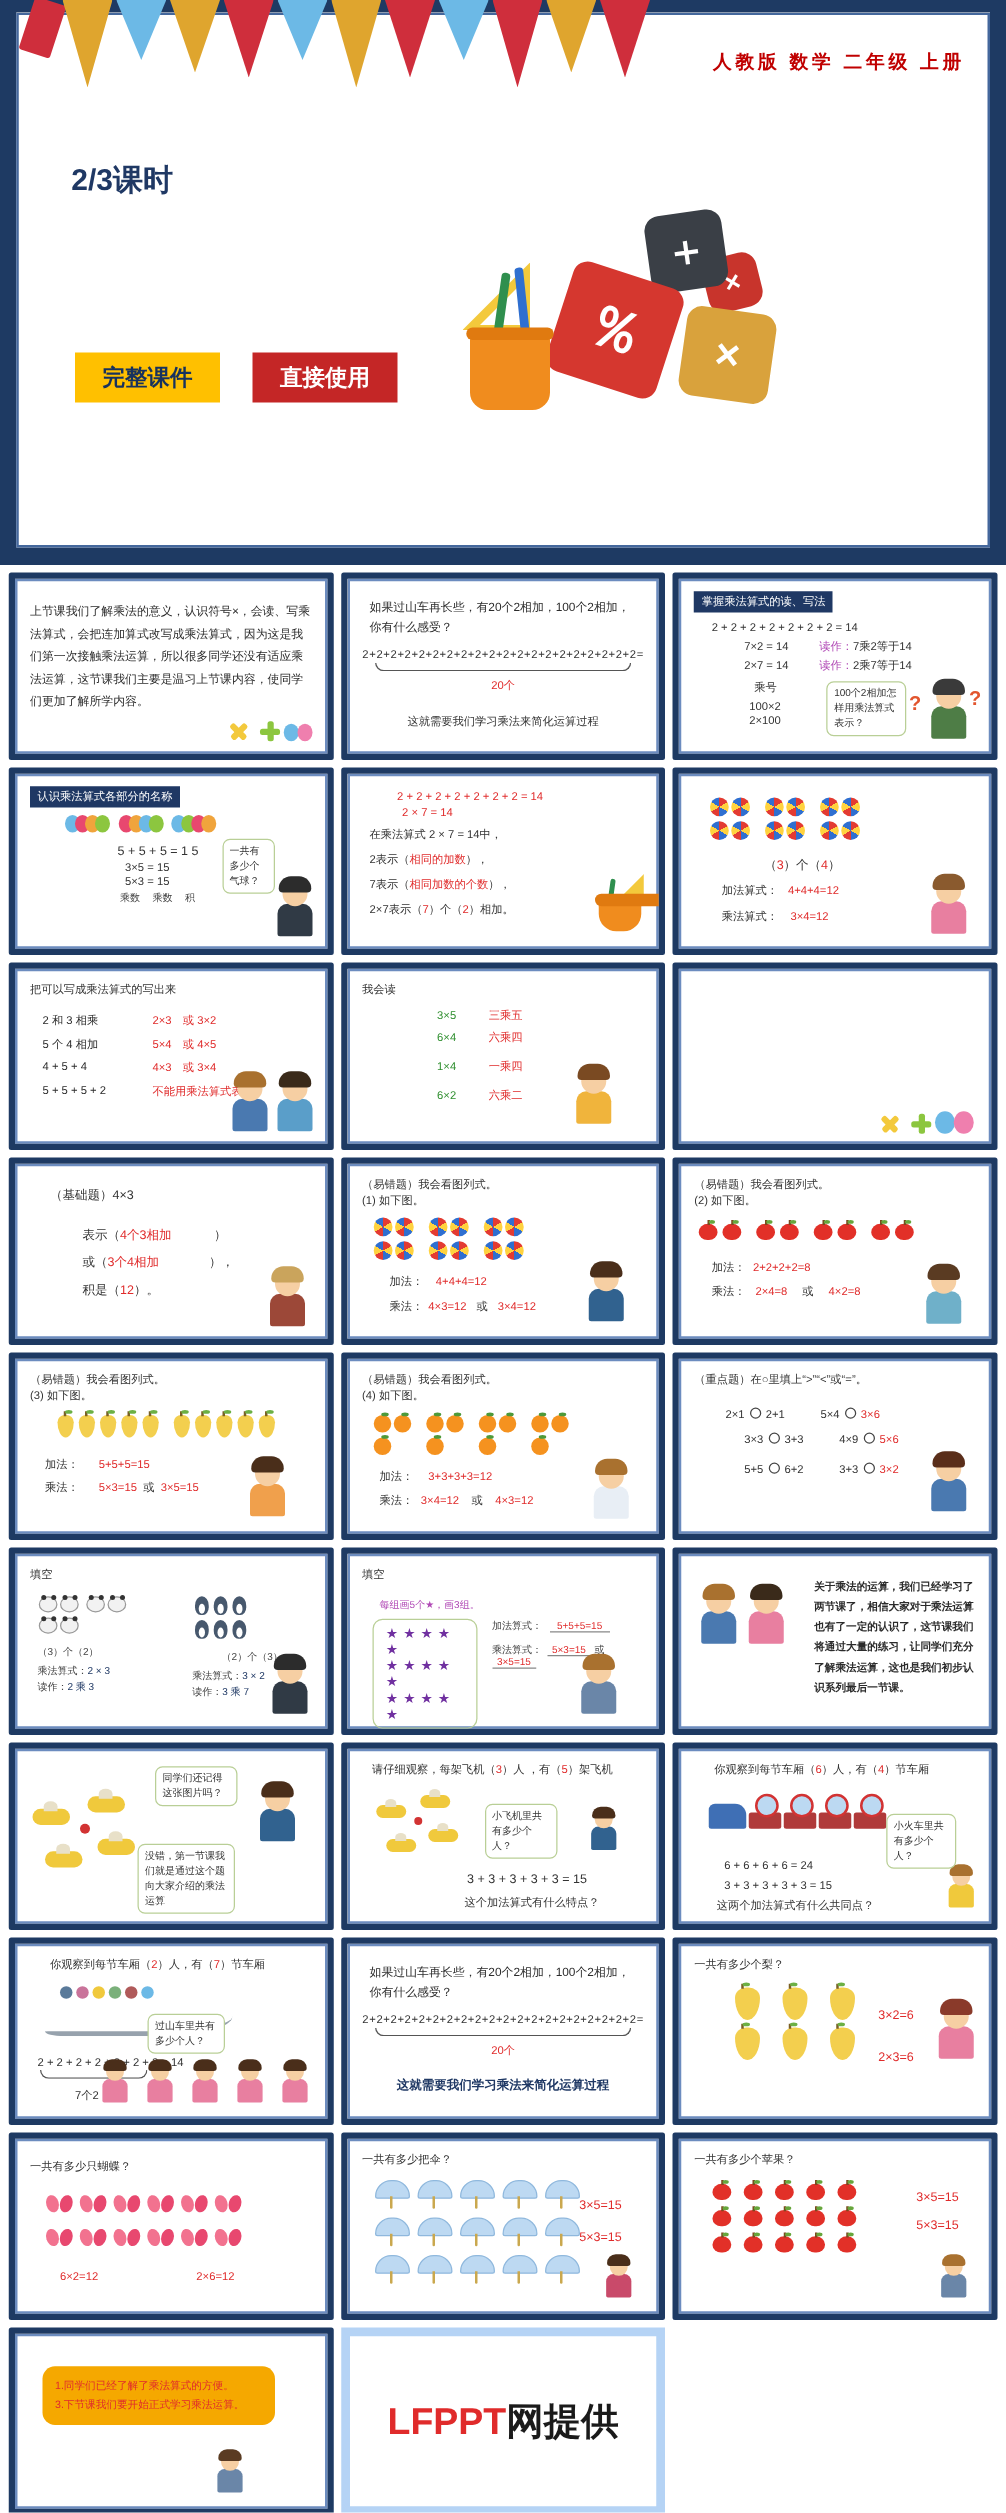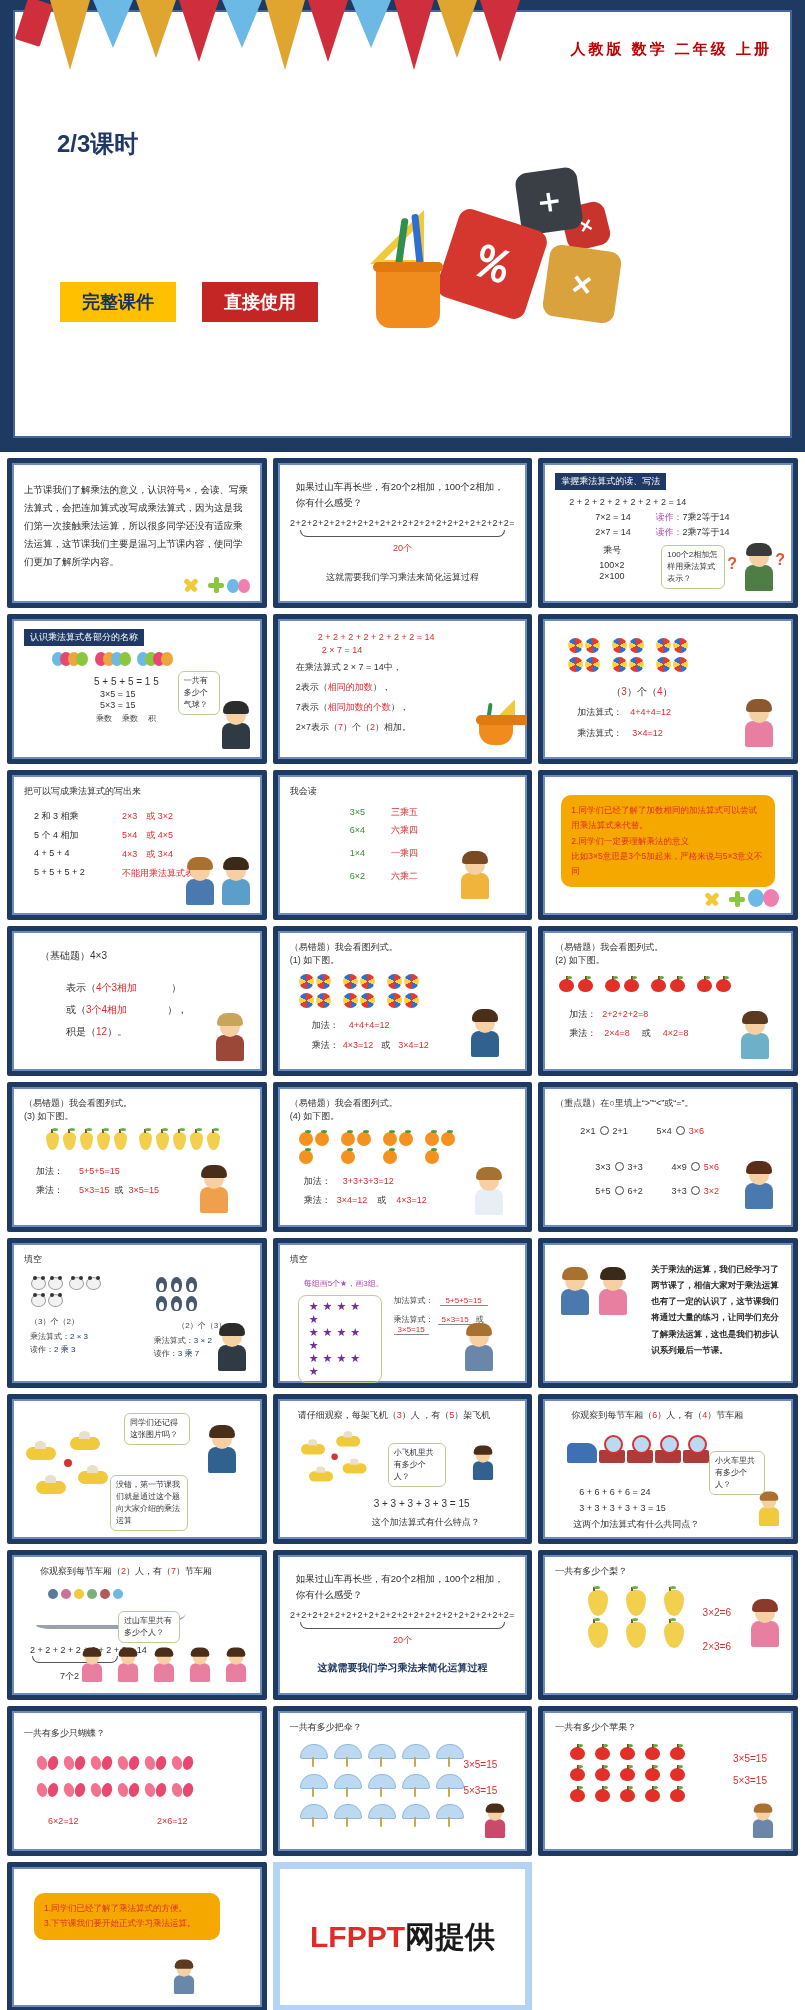--- a/index.html
+++ b/index.html
@@ -278,25 +278,20 @@
       <div style="margin:10px 0 5px"><span class="green">1×4</span><span class="red" style="margin-left:26px">一乘四</span></div>
       <div style="margin:10px 0 0"><span class="green">6×2</span><span class="red" style="margin-left:26px">六乘二</span></div>
     </div>
     <div class="fig" style="right:34px;bottom:8px;--top:#f0b43c;--hair:#7a4a22">
         <div class="hd"></div>
         <div class="bd"></div>
       </div>
   </div>
 
   <div class="slide">
-    <div class="orange-box" style="margin:10px 6px 0">
-      <div>1.同学们已经了解了加数相同的加法算式可以尝试用乘法算式来代替。</div>
-      <div>2.同学们一定要理解乘法的意义</div>
-      <div>比如3×5意思是3个5加起来，严格来说与5×3意义不同</div>
-    </div>
     <div style="position:absolute;right:16px;bottom:6px">
       <span class="x-shape" style="--c:#f3c93c"></span>
       <span class="plus-shape" style="--c:#8cc63f"></span>
       <span class="bln" style="background:#6cb9e6;width:16px;height:18px"></span>
       <span class="bln" style="background:#ef7fae;width:16px;height:18px"></span>
     </div>
   </div>
 
   <div class="slide">
     <div style="margin:8px 0 0 16px;font-size:10px">（基础题）4×3</div>
@@ -364,21 +359,21 @@
         <div class="bd"></div>
       </div>
   </div>
 
   <div class="slide">
     <div class="t-title">（重点题）在○里填上“&gt;”“&lt;”或“=”。</div>
     <div style="margin:16px 0 0 25px">
       <span>2×1</span><span class="cmp"></span><span>2+1</span>
       <span style="margin-left:26px">5×4</span><span class="cmp"></span><span class="red">3×6</span>
     </div>
-    <div style="margin:26px 0 0 40px">
+    <div style="margin:10px 0 0 40px">
       <span>3×3</span><span class="cmp"></span><span>3+3</span>
       <span style="margin-left:26px">4×9</span><span class="cmp"></span><span class="red">5×6</span>
     </div>
     <div style="margin:14px 0 0 40px">
       <span>5+5</span><span class="cmp"></span><span>6+2</span>
       <span style="margin-left:26px">3+3</span><span class="cmp"></span><span class="red">3×2</span>
     </div>
     <div class="fig" style="right:16px;bottom:10px;--top:#4a79b0;--hair:#5a2e1a">
         <div class="hd"></div>
         <div class="bd"></div>

